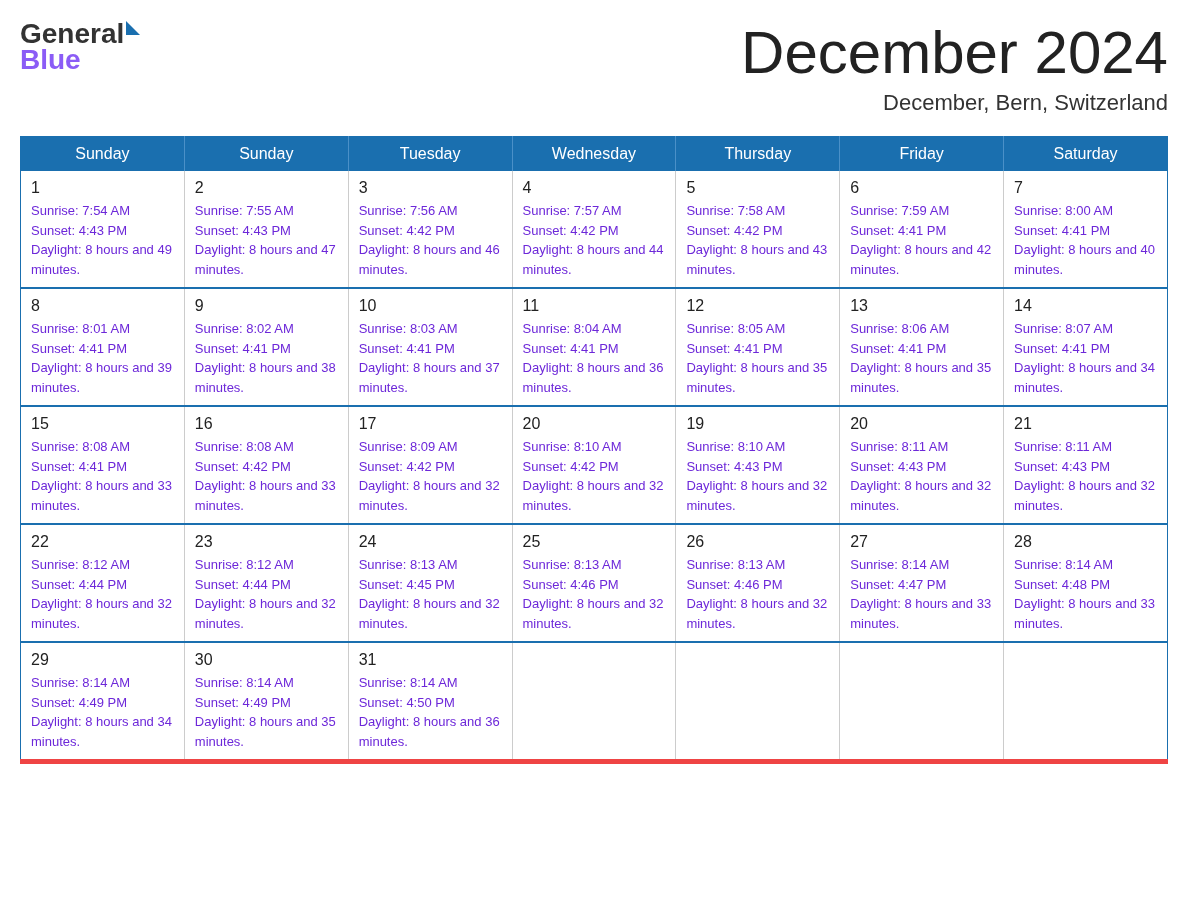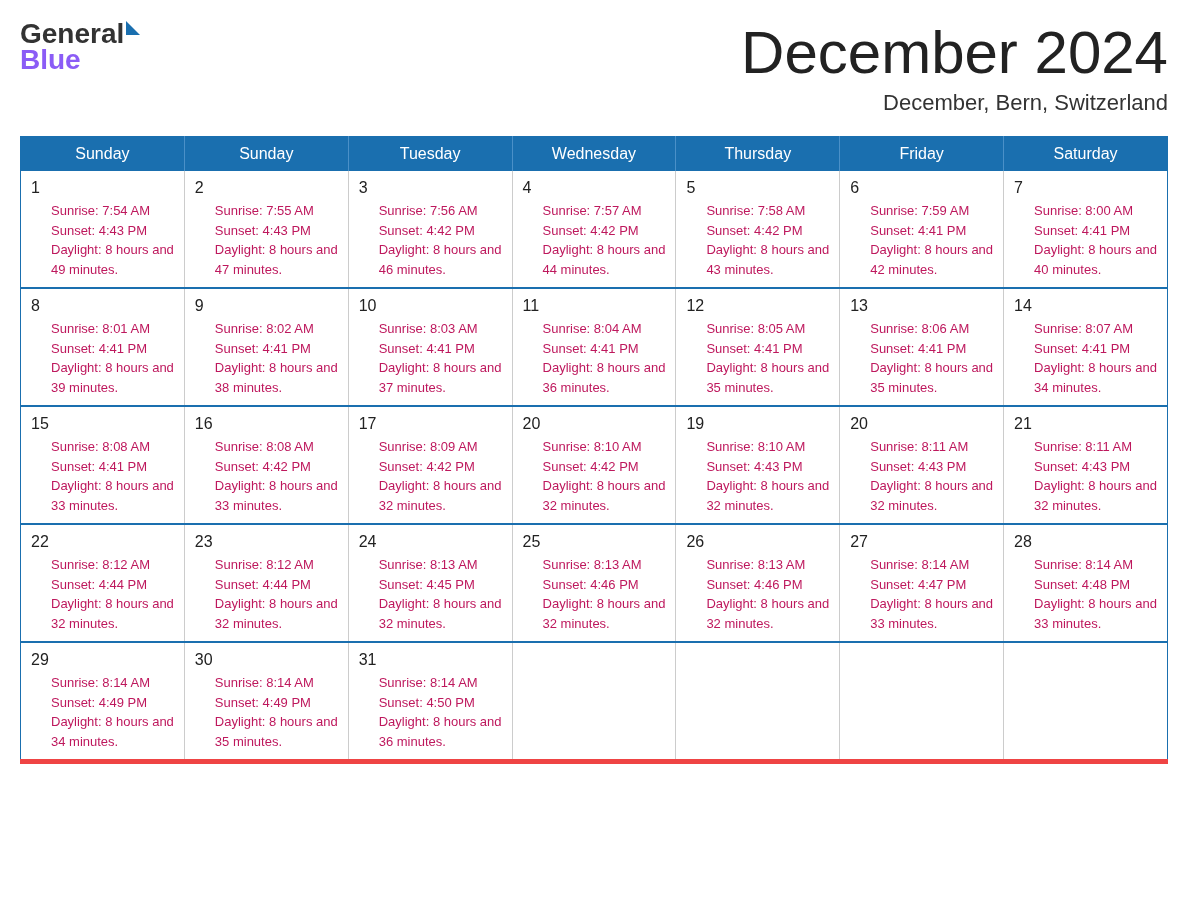--- a/index.html
+++ b/index.html
@@ -96,23 +96,22 @@
     }
     .day-number {
       font-size: 16px;
       font-weight: normal;
       color: #222;
       display: block;
       margin-bottom: 4px;
     }
     .day-info {
       font-size: 13px;
-      color: #be185d;
+      color: #6d28d9;
       line-height: 1.5;
-      margin-left: 20px;
     }
     .empty-cell {
       background: #ffffff;
     }
   </style>
 </head>
 <body>
 
 <div class="header">
   <div class="logo">

